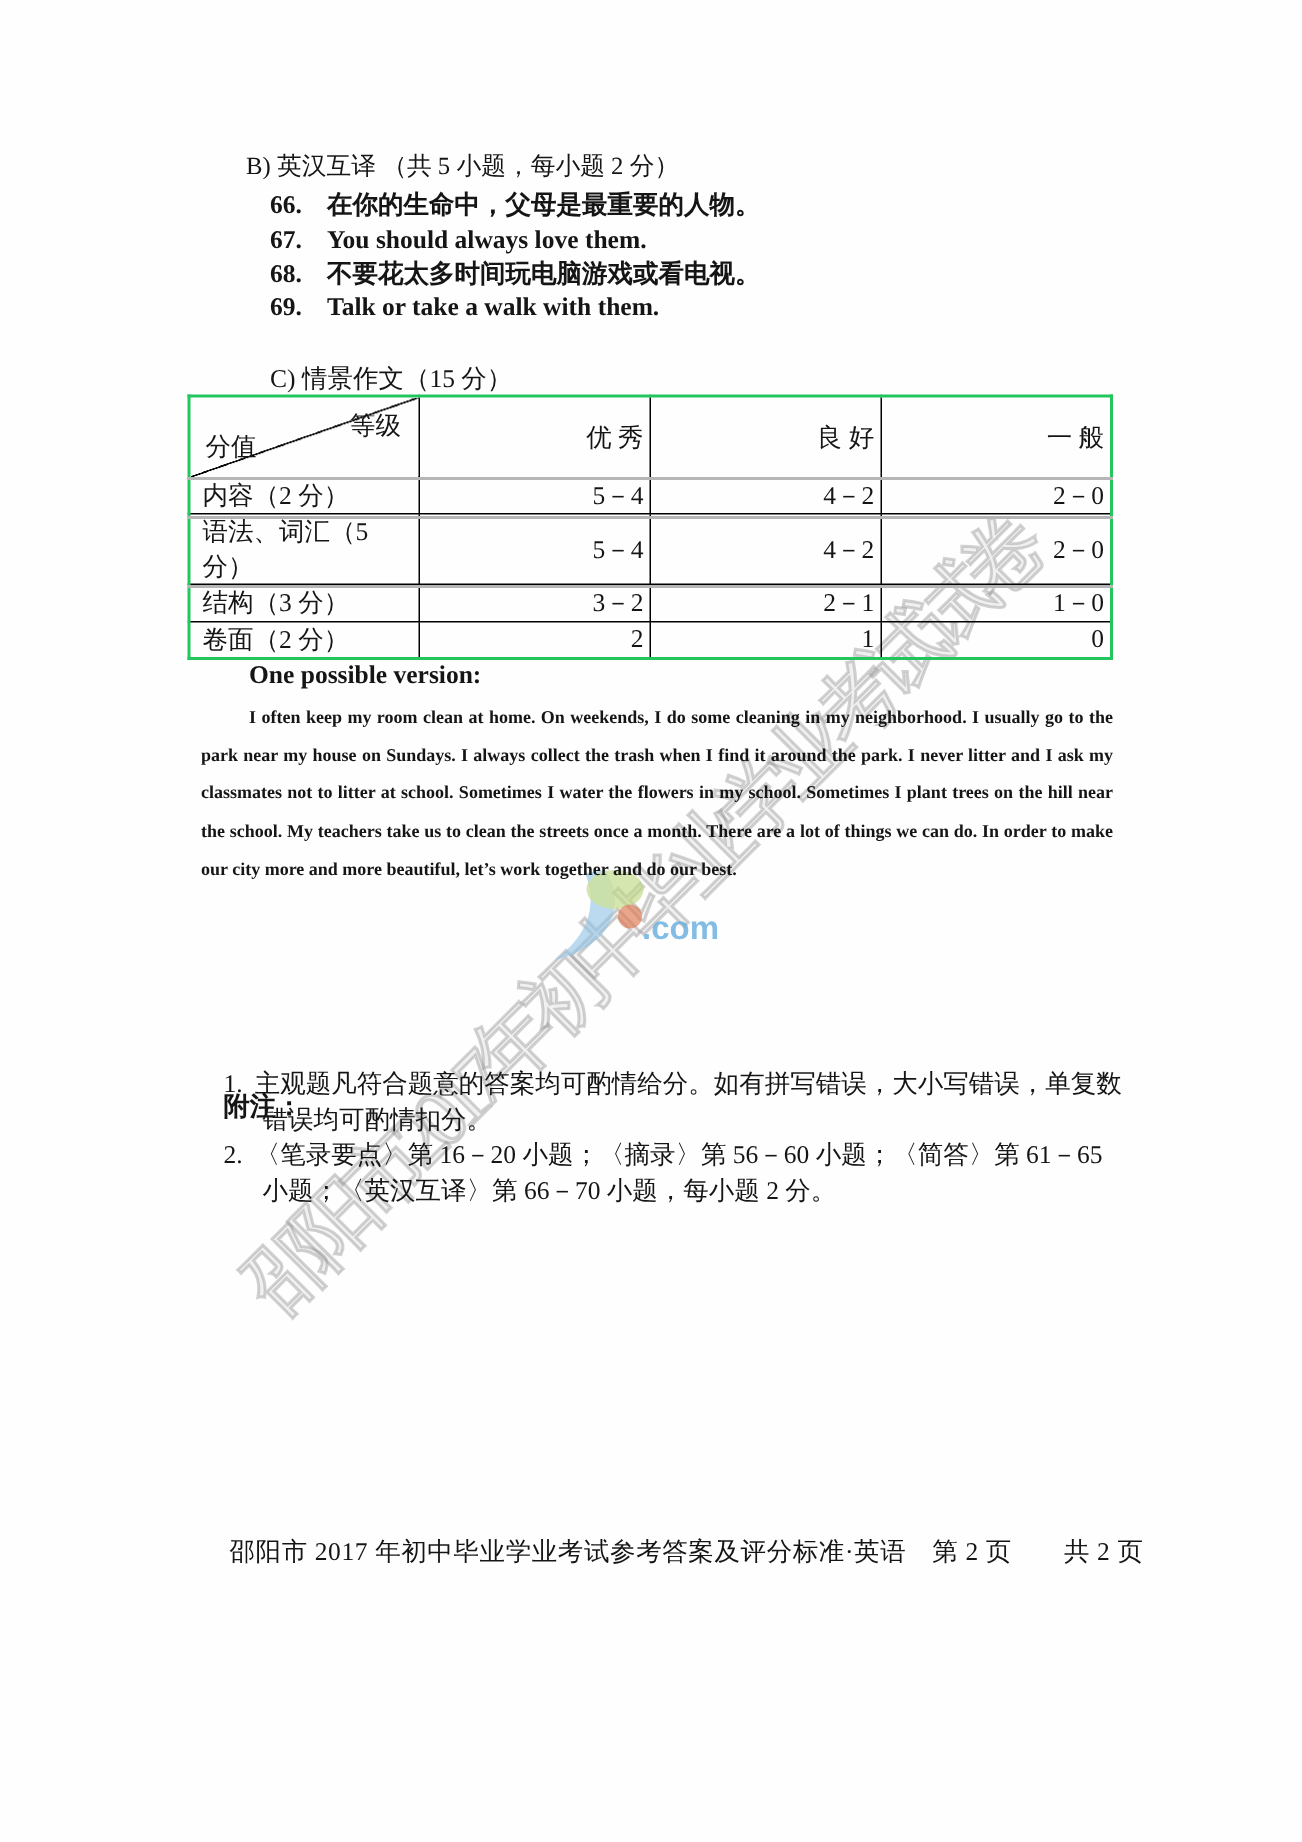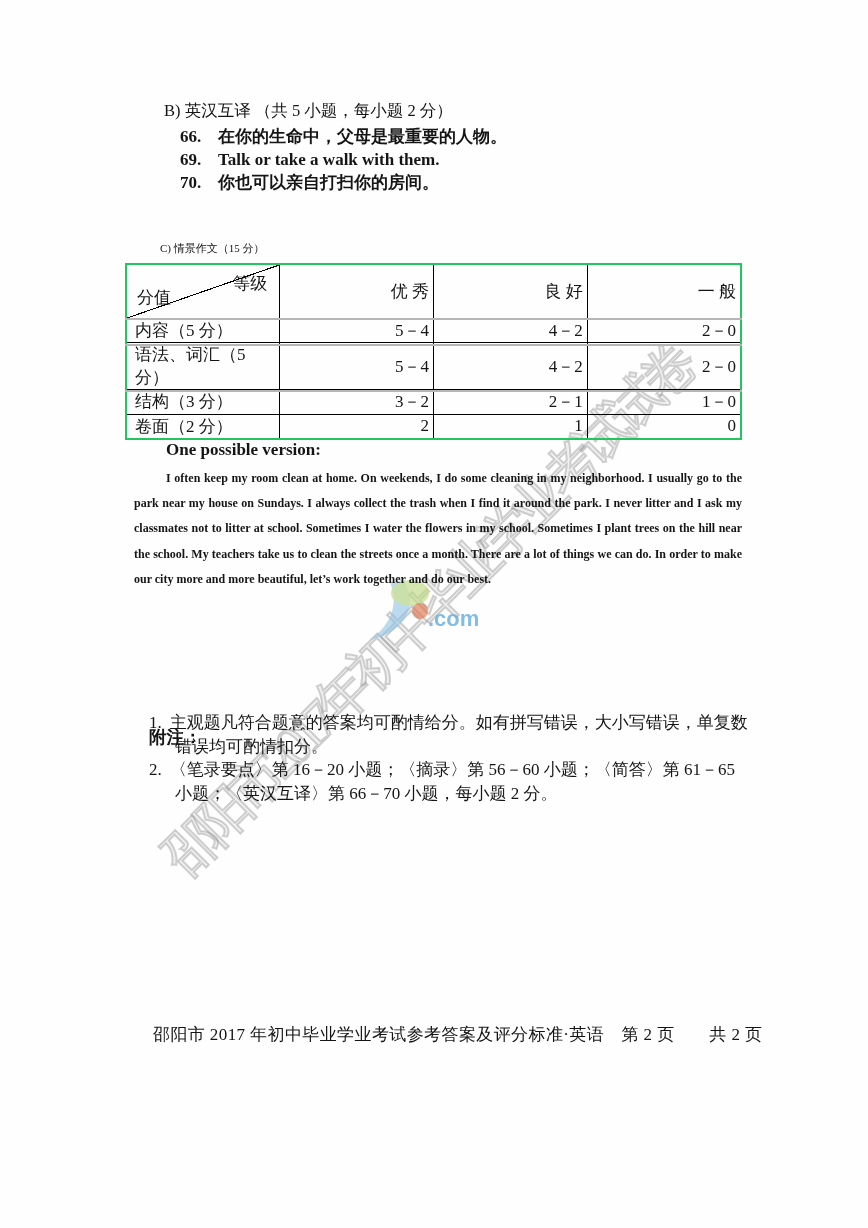--- a/index.html
+++ b/index.html
@@ -21,21 +21,21 @@
     -webkit-text-stroke:2px rgba(148,148,148,0.42);
     pointer-events:none;
   }
   .wm-logo { position:absolute; left:350px; top:578px; width:150px; height:72px; z-index:1; opacity:.8; pointer-events:none; }
 
   
   .sec-b-heading { position:absolute; left:164px; top:100px; font-size:16.5px; z-index:3;text-align:right; }
   .questions { position:absolute; left:164px; top:126px; z-index:3; }
   .q-item { display:flex; line-height:22.8px; font-weight:700; font-size:17px; }
   .q-num { width:38px; flex:0 0 38px;margin-left:16px; }
-  .sec-c-heading { position:absolute; left:160px; top:241px; font-size:11px; z-index:3; }
+  .sec-c-heading { position:absolute; left:180px; top:241px; font-size:17px; z-index:3; }
 
   
   .rubric { position:absolute; left:125px; top:263px; z-index:3;
             border-collapse:collapse; table-layout:fixed; width:617px; }
   .rubric td {
     border:1px solid #000; text-align:right; vertical-align:middle;
     font-size:17px; padding:0 4px; background:transparent;
   }
   .rubric tr.hdr td { height:54px; }
   .rubric tr.datarow td { height:24.5px; }
@@ -88,44 +88,48 @@
   </div>
 
   <div class="sec-b-heading">B) 英汉互译 （共 5 小题，每小题 2 分）</div>
 
   <div class="questions">
     <div class="q-item">
       <span class="q-num">66.</span>
       <span>在你的生命中，父母是最重要的人物。</span>
     </div>
     <div class="q-item">
+      <span class="q-num">67.</span>
+      <span>You should always love them.</span>
+    </div>
+    <div class="q-item">
+      <span class="q-num">68.</span>
+      <span>不要花太多时间玩电脑游戏或看电视。</span>
+    </div>
+    <div class="q-item">
       <span class="q-num">69.</span>
       <span>Talk or take a walk with them.</span>
-    </div>
-    <div class="q-item">
-      <span class="q-num">70.</span>
-      <span>你也可以亲自打扫你的房间。</span>
     </div>
   </div>
 
   <div class="sec-c-heading">C) 情景作文（15 分）</div>
 
   <table class="rubric">
     <tbody>
       <tr class="hdr">
         <td class="corner">
           <span class="corner-tr">等级</span>
           <span class="corner-bl">分值</span>
         </td>
         <td>优 秀</td>
         <td>良 好</td>
         <td>一 般</td>
       </tr>
       <tr class="datarow">
-        <td class="rowlabel">内容（5 分）</td>
+        <td class="rowlabel">内容（2 分）</td>
         <td>5－4</td>
         <td>4－2</td>
         <td>2－0</td>
       </tr>
       <tr class="datarow">
         <td class="rowlabel">语法、词汇（5 分）</td>
         <td>5－4</td>
         <td>4－2</td>
         <td>2－0</td>
       </tr>

